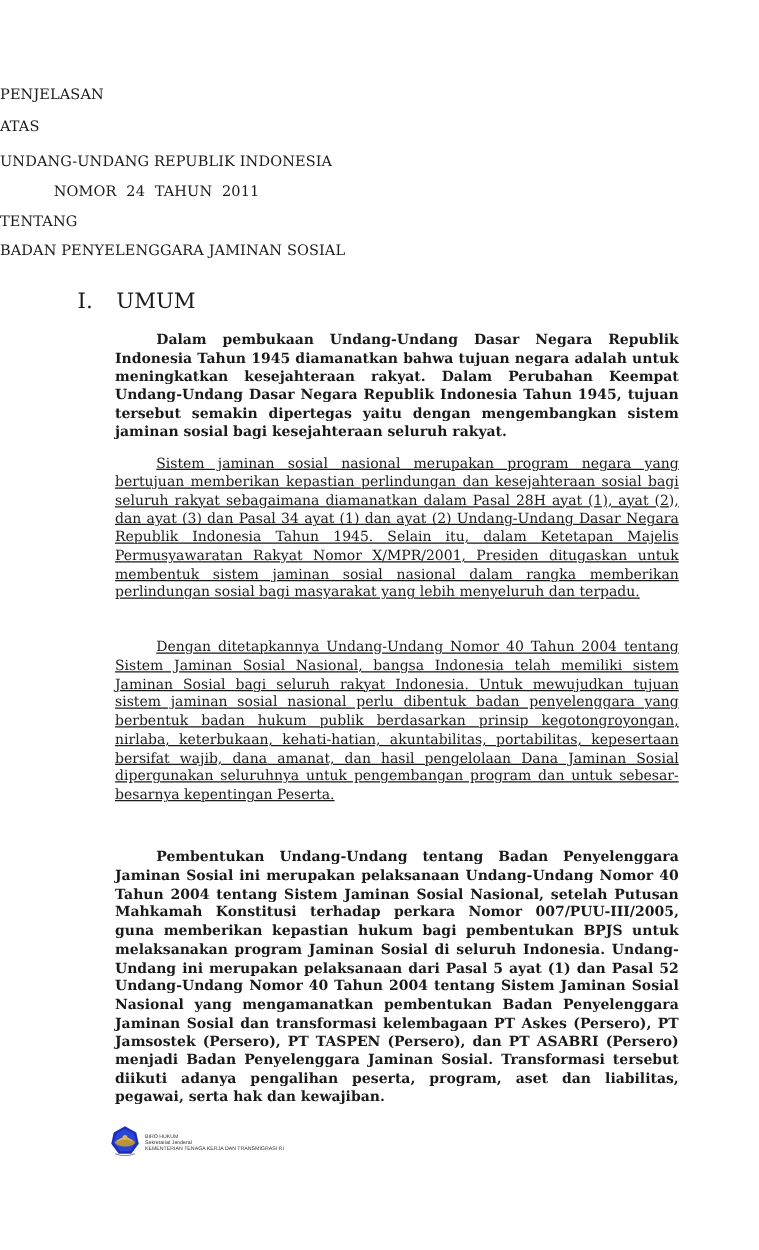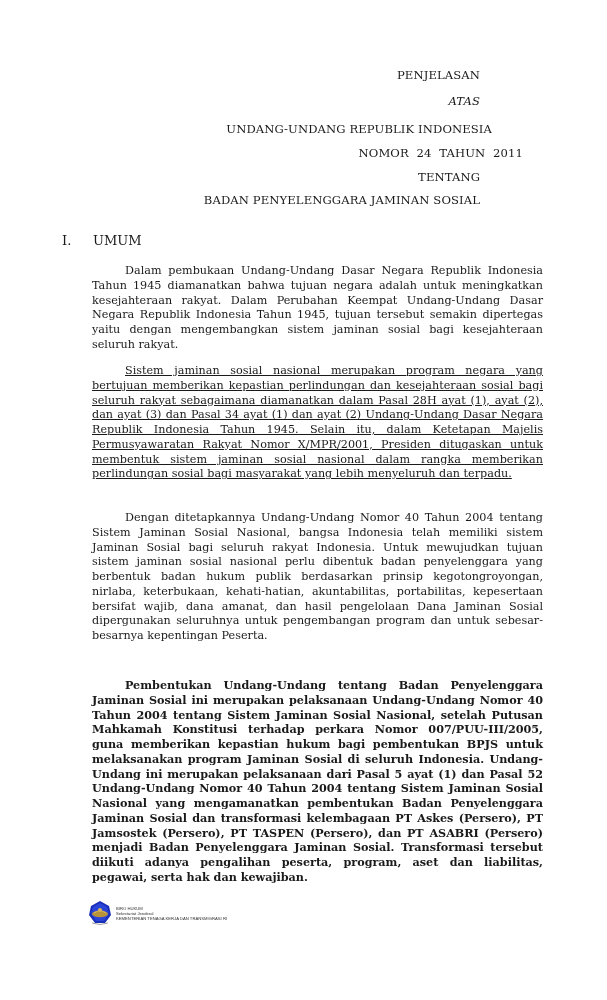--- a/index.html
+++ b/index.html
@@ -1,33 +1,33 @@
 <!DOCTYPE html>
 <html><head>
 <meta charset="utf-8">
 <style>
   html, body { margin: 0; padding: 0; background: #ffffff; }
   body { width: 607px; height: 1000px; position: relative; overflow: hidden;
          font-family: "DejaVu Serif", "Liberation Serif", serif; color: #1a1a1a; }
   .page { position: absolute; left: 0; top: 0; width: 607px; height: 1000px; background: #fff; }
-  .heading { position: absolute; left: 0; width: 480px; text-align: right;
+  .heading { position: absolute; left: 0; width: 480px; text-align: left;
              font-size: 11.6px; letter-spacing: 0.1px; line-height: 14px; }
   .h1 { top: 68px; }
-  .h2 { top: 94px; font-style: italic; }
-  .h3 { top: 122px; padding-left: 12px; }
+  .h2 { top: 94px; }
+  .h3 { top: 122px; }
   .h4 { top: 146px; word-spacing: 4px; margin-left: 43px; }
   .h5 { top: 170px; }
   .h6 { top: 193px; }
-  .section { position: absolute; top: 234px; left: 62px; font-size: 13px; line-height: 14px; }
+  .section { position: absolute; top: 234px; left: 62px; font-size: 17px; line-height: 14px; }
   .section .num { display: inline-block; width: 31px; }
   .para { position: absolute; left: 92px; width: 451px; font-size: 11.2px;
           line-height: 14.75px; text-align: justify; text-indent: 33px; }
-  .p1 { top: 264px; }
+  .p1 { top: 264px; font-weight: bold; }
   .p2 { top: 364px; text-decoration: underline; }
-  .p3 { top: 511px; }
+  .p3 { top: 511px; text-decoration: underline; }
   .p4 { top: 678px; font-weight: bold; }
   .footer { position: absolute; left: 88px; top: 899px; height: 28px; display: flex; align-items: center; }
   .logo { width: 24px; height: 26px; margin-right: 4px; }
   .footer-text { font-family: "Liberation Sans", "DejaVu Sans", sans-serif; font-size: 4.2px; line-height: 5px; color: #333; }
   .footer-text div { white-space: nowrap; }
 </style>
 </head>
 <body>
 
 <div class="page">

